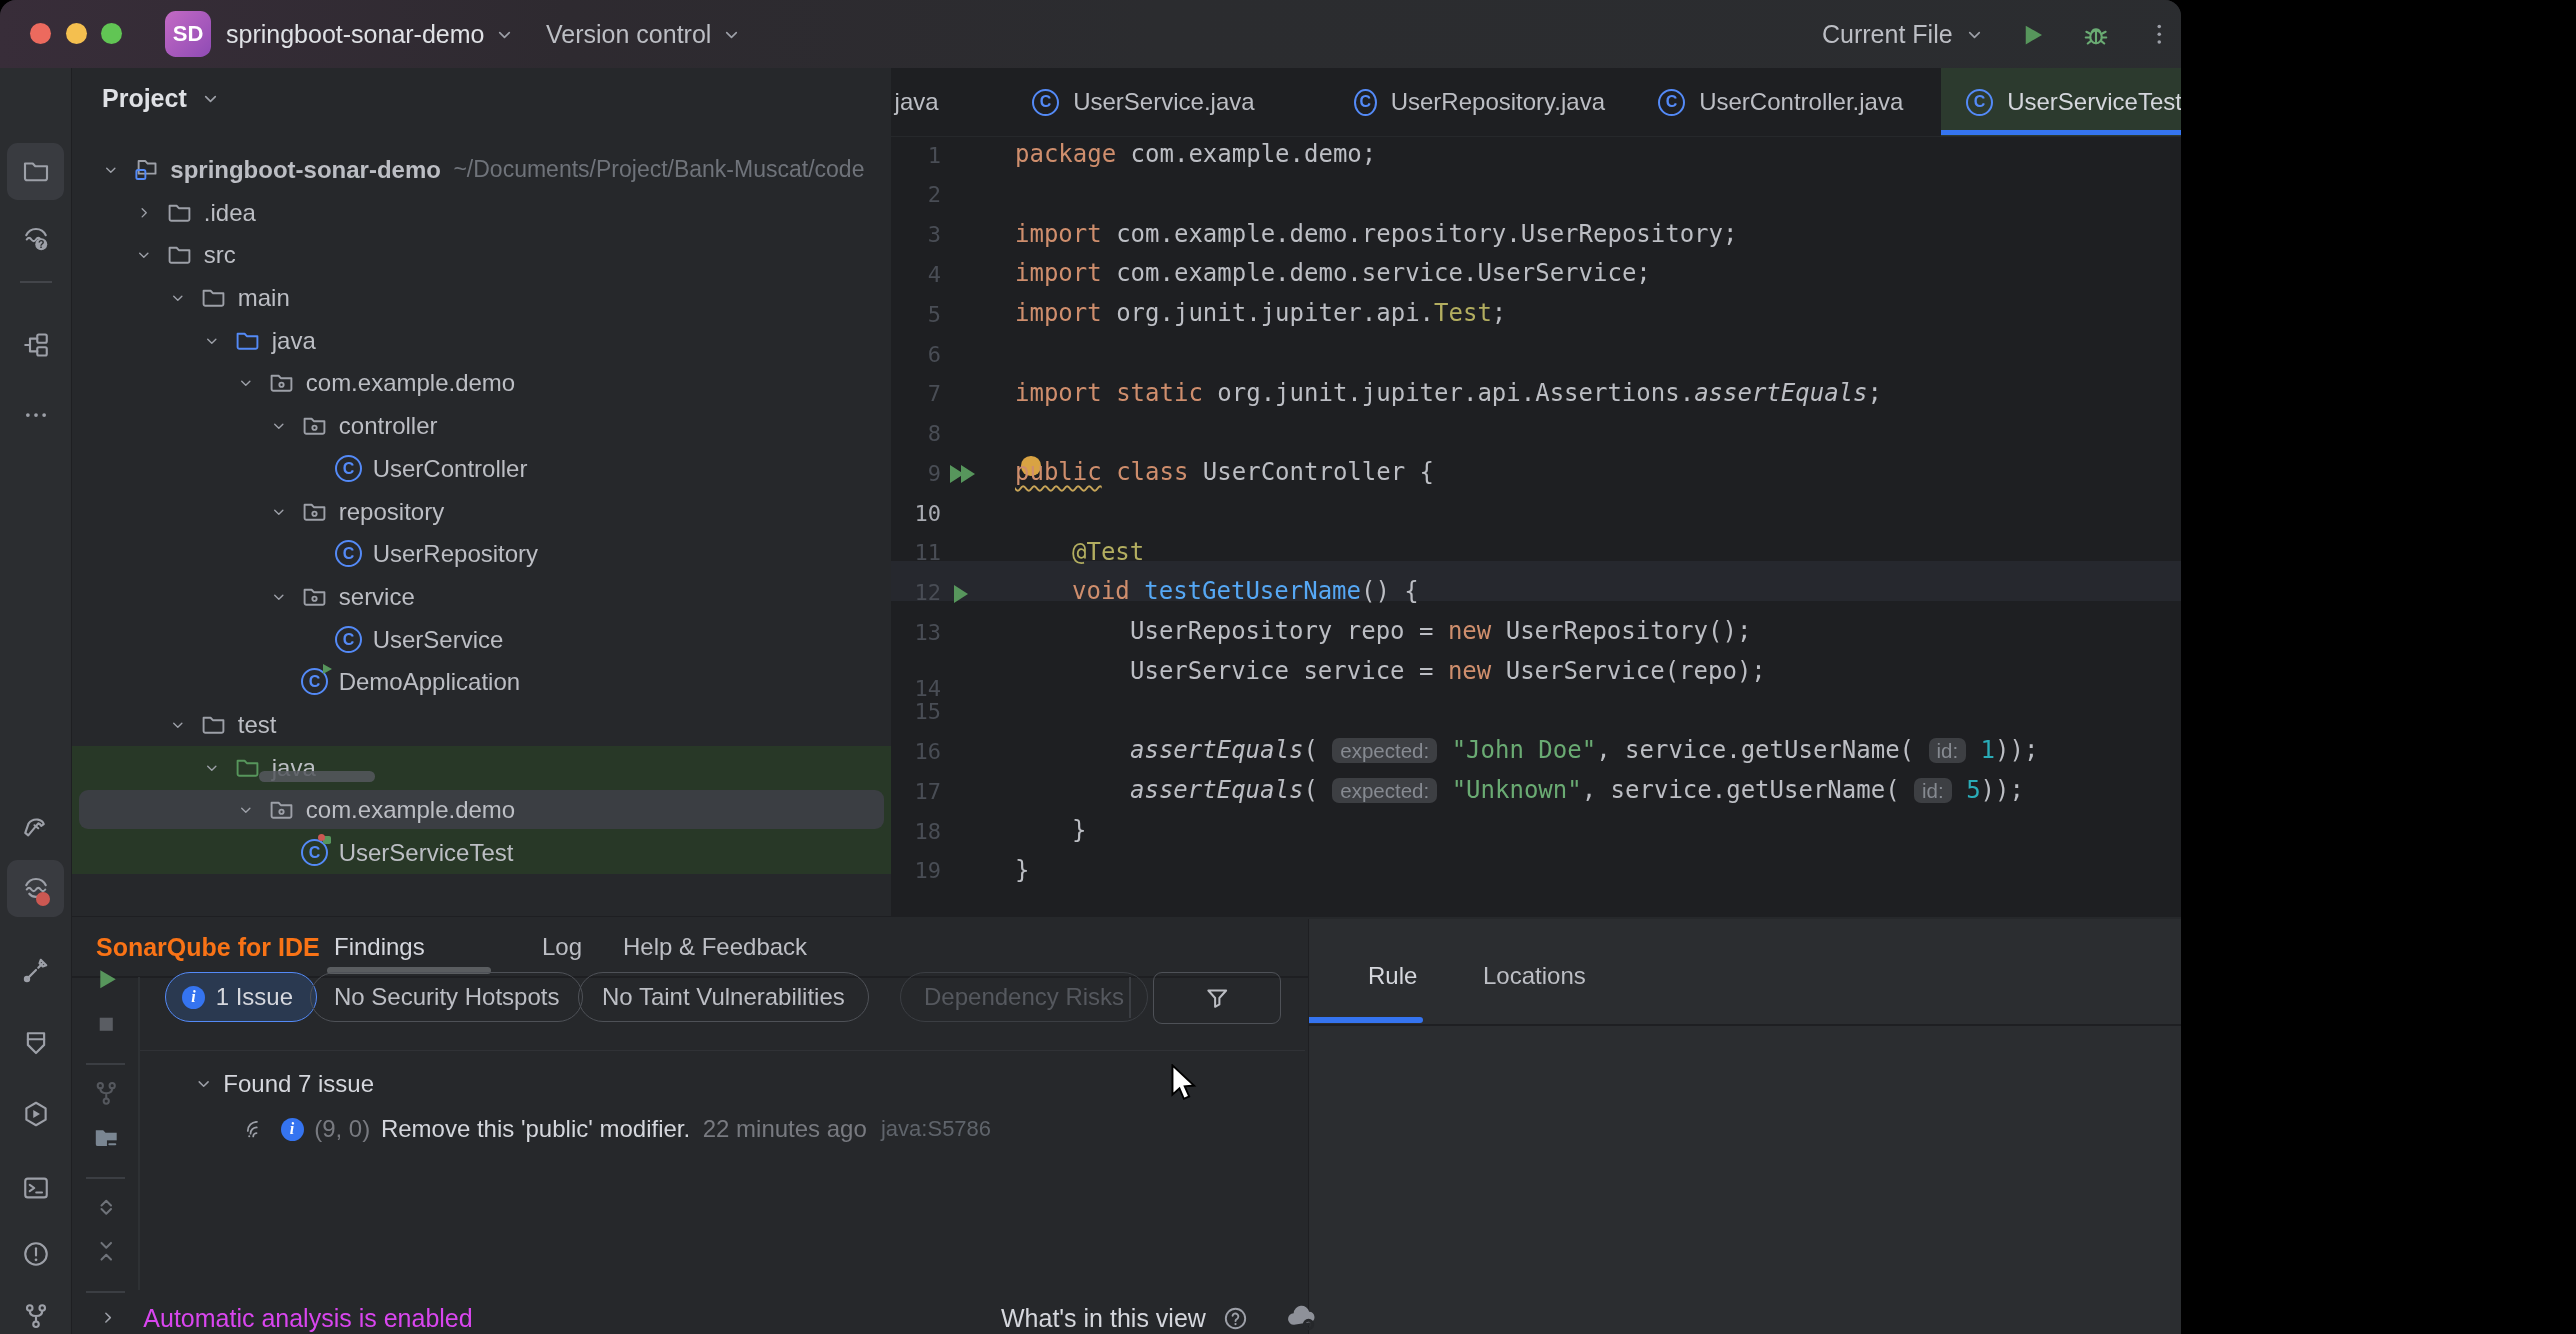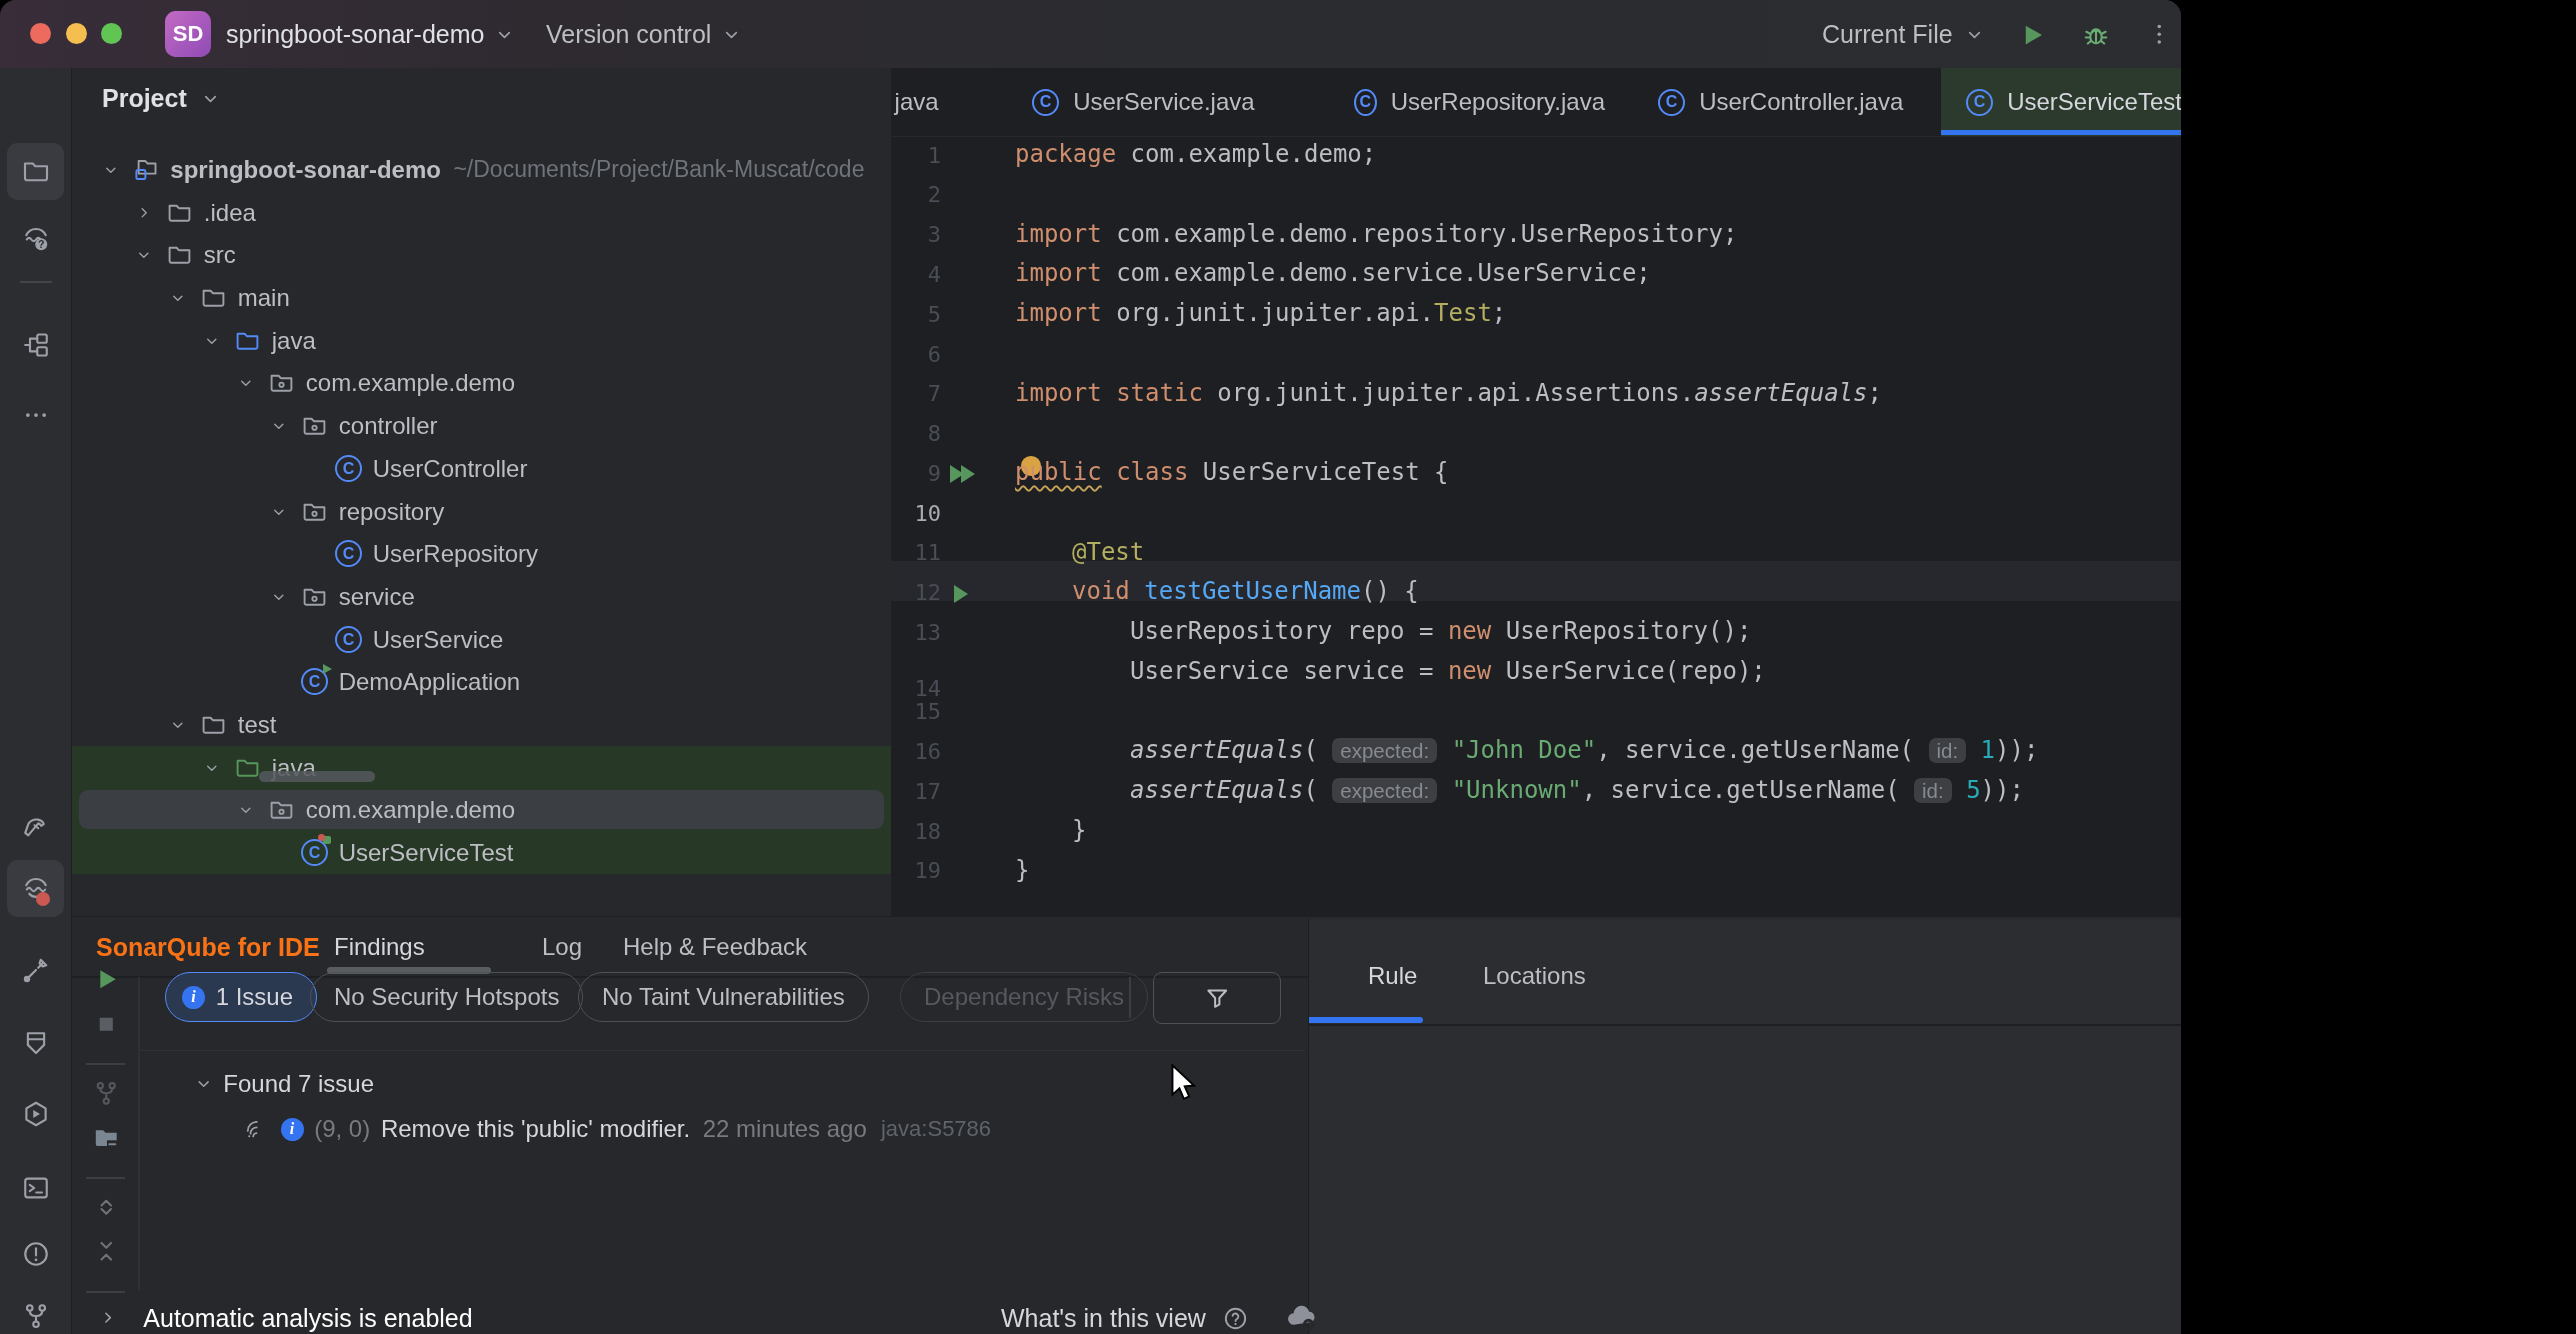--- a/index.html
+++ b/index.html
@@ -569,21 +569,21 @@
       <div class="codeline" style="left: 124px; top: 231px;"><span class="kw">import</span><span class="pl"> org.junit.jupiter.api.</span><span class="ann">Test</span><span class="pl">;</span></div>
       <div class="lnum" style="left: 0px; top: 274px;">6</div>
       <div class="lnum" style="left: 0px; top: 313px;">7</div>
       <div class="codeline" style="left: 124px; top: 311px;"><span class="kw">import static</span><span class="pl"> org.junit.jupiter.api.Assertions.</span><span class="itl">assertEquals</span><span class="pl">;</span></div>
       <div class="lnum" style="left: 0px; top: 353px;">8</div>
       <div class="lnum" style="left: 0px; top: 393px;">9</div>
       <div class="abs" style="left: 59px; top: 396px; width: 36px; height: 19.6px;">
         <span class="runic" style="left:0;top:0.9px"></span>
         <span class="runic" style="left:10.7px;top:0.9px"></span>
       </div>
-      <div class="codeline" style="left: 124px; top: 390px;"><span class="kw sq">public</span><span class="pl"> </span><span class="kw">class</span><span class="pl"> UserServiceTest {</span></div>
+      <div class="codeline" style="left: 124px; top: 390px;"><span class="kw sq">public</span><span class="pl"> </span><span class="kw">class</span><span class="pl"> UserController {</span></div>
       <div class="lnum cur" style="left: 0px; top: 433px;">10</div>
       <div class="lnum" style="left: 0px; top: 472px; text-align: right;">11</div>
       <div class="codeline" style="left: 181px; top: 470px;"><span class="ann">@Test</span></div>
       <div class="lnum" style="left: 0px; top: 512px;">12</div>
       <div class="abs" style="left: 59px; top: 516px; width: 36px; height: 19.6px;">
         <span class="runic" style="left:3.6px;top:0.9px"></span>
       </div>
       <div class="codeline" style="left: 181px; top: 509px;"><span class="kw">void</span><span class="pl"> </span><span class="mth">testGetUserName</span><span class="pl">() {</span></div>
       <div class="lnum" style="left: 0px; top: 552px;">13</div>
       <div class="codeline" style="left: 239px; top: 549px;"><span class="pl">UserRepository repo = </span><span class="kw">new</span><span class="pl"> UserRepository();</span></div>
@@ -781,21 +781,21 @@
       <div id="ruleline" class="abs"></div>
       <div id="ruledivider" class="abs"></div>
     </div>
 
     <div class="abs row" style="left:25px;top:384px;height:34px">
       <span class="ic" style="width:21.3px;height:21.3px">
           <svg viewBox="0 0 24 24" fill="none" stroke="currentColor" stroke-width="1.7" stroke-linecap="round" stroke-linejoin="round">
             <polyline points="10 7 15 12 10 17"></polyline>
           </svg>
         </span>
-      <span style="font-size:25px;color:#ffffff;margin-left:25px">Automatic analysis is enabled</span>
+      <span style="font-size:25px;color:#d946ef;margin-left:25px">Automatic analysis is enabled</span>
     </div>
     <div class="abs row" style="left:929px;top:384px;height:34px">
       <span style="font-size:25px;color:#D5D7DD">What's in this view</span>
       <span class="ic" style="width:27px;height:27px;margin-left:16px">
           <svg viewBox="0 0 24 24" fill="none" stroke="currentColor" stroke-width="1.7" stroke-linecap="round" stroke-linejoin="round">
             <circle cx="12" cy="12" r="8.6"></circle>
             <path d="M9.4 9.6 a2.6 2.6 0 1 1 3.7 2.9 q-1.1 .5 -1.1 1.8"></path>
             <circle cx="12" cy="16.9" r="1" fill="currentColor" stroke="none"></circle>
           </svg>
         </span>

